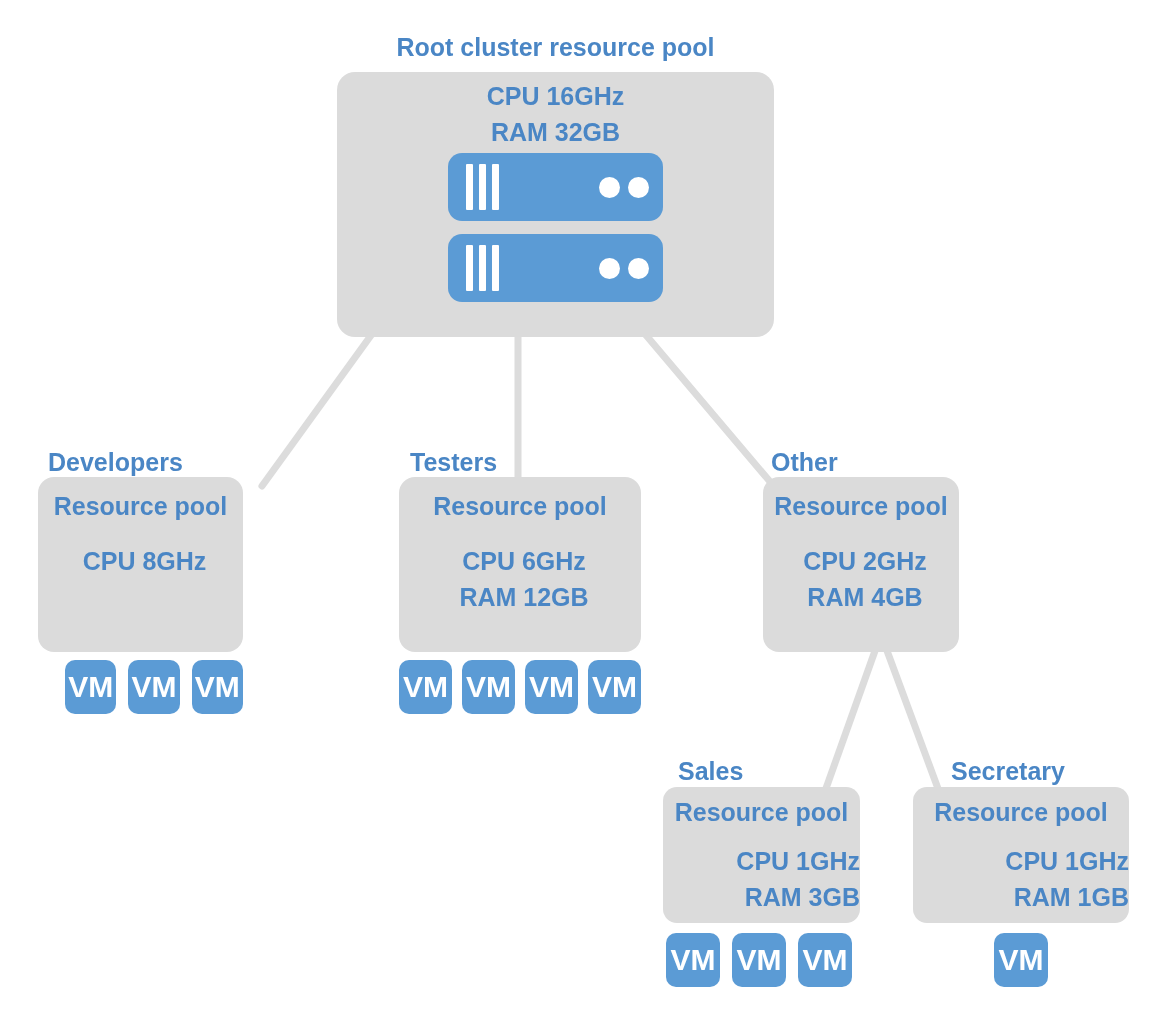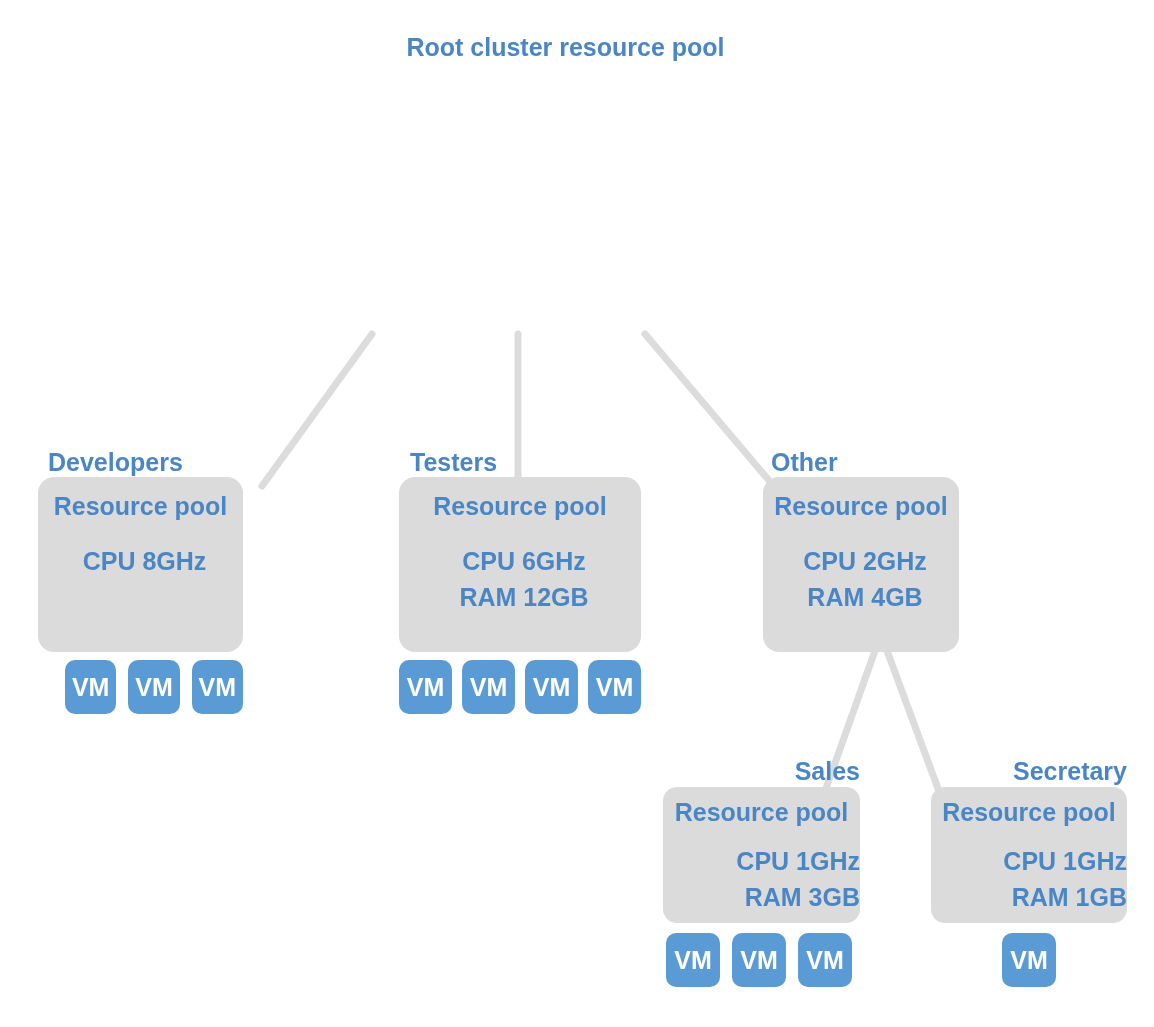--- a/index.html
+++ b/index.html
@@ -41,21 +41,21 @@
     white-space: nowrap;
   }
   .box {
     background: var(--box-gray);
     border-radius: 16px;
     text-align: center;
     color: var(--text-blue);
     font-size: 25px;
   }
   
-  .node-root { left: 347px; top: 30px; width: 437px; }
+  .node-root { left: 337px; top: 30px; width: 437px; }
   .node-root .pool-label {
     text-align: center;
     line-height: 34px;
     margin-bottom: 8px;
     padding-left: 0;
   }
   .root-box {
     height: 265px;
     border-radius: 18px;
     padding-top: 6px;
@@ -91,45 +91,45 @@
   .mid .box { height: 175px; padding-top: 12px; }
   .mid .pool-heading { line-height: 34px; }
   .mid .specs { margin-top: 20px; line-height: 36px; margin-left: 8px; }
   .node-developers { left: 38px;  top: 447px; width: 205px; }
   .node-developers .pool-label { padding-left: 10px; }
   .node-testers    { left: 399px; top: 447px; width: 242px; }
   .node-testers .pool-label { padding-left: 11px; }
   .node-other      { left: 763px; top: 447px; width: 196px; }
   .node-other .pool-label { padding-left: 8px; }
   
-  .small .pool-label { line-height: 32px; margin-bottom: 0; text-align: right; }
+  .small .pool-label { line-height: 32px; margin-bottom: 0; }
   .small .box { height: 136px; padding-top: 8px; border-radius: 14px; }
   .small .pool-heading { line-height: 34px; }
   .small .specs { margin-top: 14px; line-height: 36px; text-align: right; }
   .node-sales     { left: 663px; top: 755px; width: 197px; }
   .node-sales .pool-label { padding-left: 15px; }
-  .node-secretary { left: 913px; top: 755px; width: 196px; margin-left: 18px; }
+  .node-secretary { left: 913px; top: 755px; width: 216px; }
   .node-secretary .pool-label { padding-left: 38px; }
   
   .vm-row {
     display: flex;
     gap: 12px;
     margin-top: 8px;
   }
   .small .vm-row { margin-top: 10px; }
   .node-developers .vm-row { padding-left: 27px; }
   .node-testers .vm-row { padding-left: 0; gap: 10px; }
   .node-sales .vm-row { padding-left: 3px; }
   .node-secretary .vm-row { justify-content: center; }
   .vm {
     width: 54px; height: 54px;
     background: var(--accent);
     border-radius: 10px;
     color: #fff;
-    font-size: 25px;
+    font-size: 30px;
     font-weight: bold;
     display: flex;
     align-items: center;
     justify-content: center;
   }
 </style>
 </head>
 <body>
 
 <div class="canvas">
@@ -137,20 +137,48 @@
   <svg class="connectors" width="1154" height="1027">
     <line x1="372" y1="334" x2="262" y2="486"></line>
     <line x1="518" y1="334" x2="518" y2="482"></line>
     <line x1="645" y1="334" x2="772" y2="484"></line>
     <line x1="876" y1="648" x2="824" y2="794"></line>
     <line x1="886" y1="648" x2="940" y2="794"></line>
   </svg>
 
   <div class="pool node-root">
     <div class="pool-label">Root cluster resource pool</div>
+    <div class="box root-box">
+      <div class="spec-line">CPU 16GHz</div>
+      <div class="spec-line">RAM 32GB</div>
+      <div class="servers">
+          <div class="server">
+            <span class="bars">
+              <i></i>
+              <i></i>
+              <i></i>
+            </span>
+            <span class="dots">
+              <i></i>
+              <i></i>
+            </span>
+          </div>
+          <div class="server">
+            <span class="bars">
+              <i></i>
+              <i></i>
+              <i></i>
+            </span>
+            <span class="dots">
+              <i></i>
+              <i></i>
+            </span>
+          </div>
+        </div>
+    </div>
   </div>
 
   <div class="pool mid node-developers">
     <div class="pool-label">Developers</div>
     <div class="box">
       <div class="pool-heading">Resource pool</div>
       <div class="specs">
         <div>CPU 8GHz</div>
       </div>
     </div>

